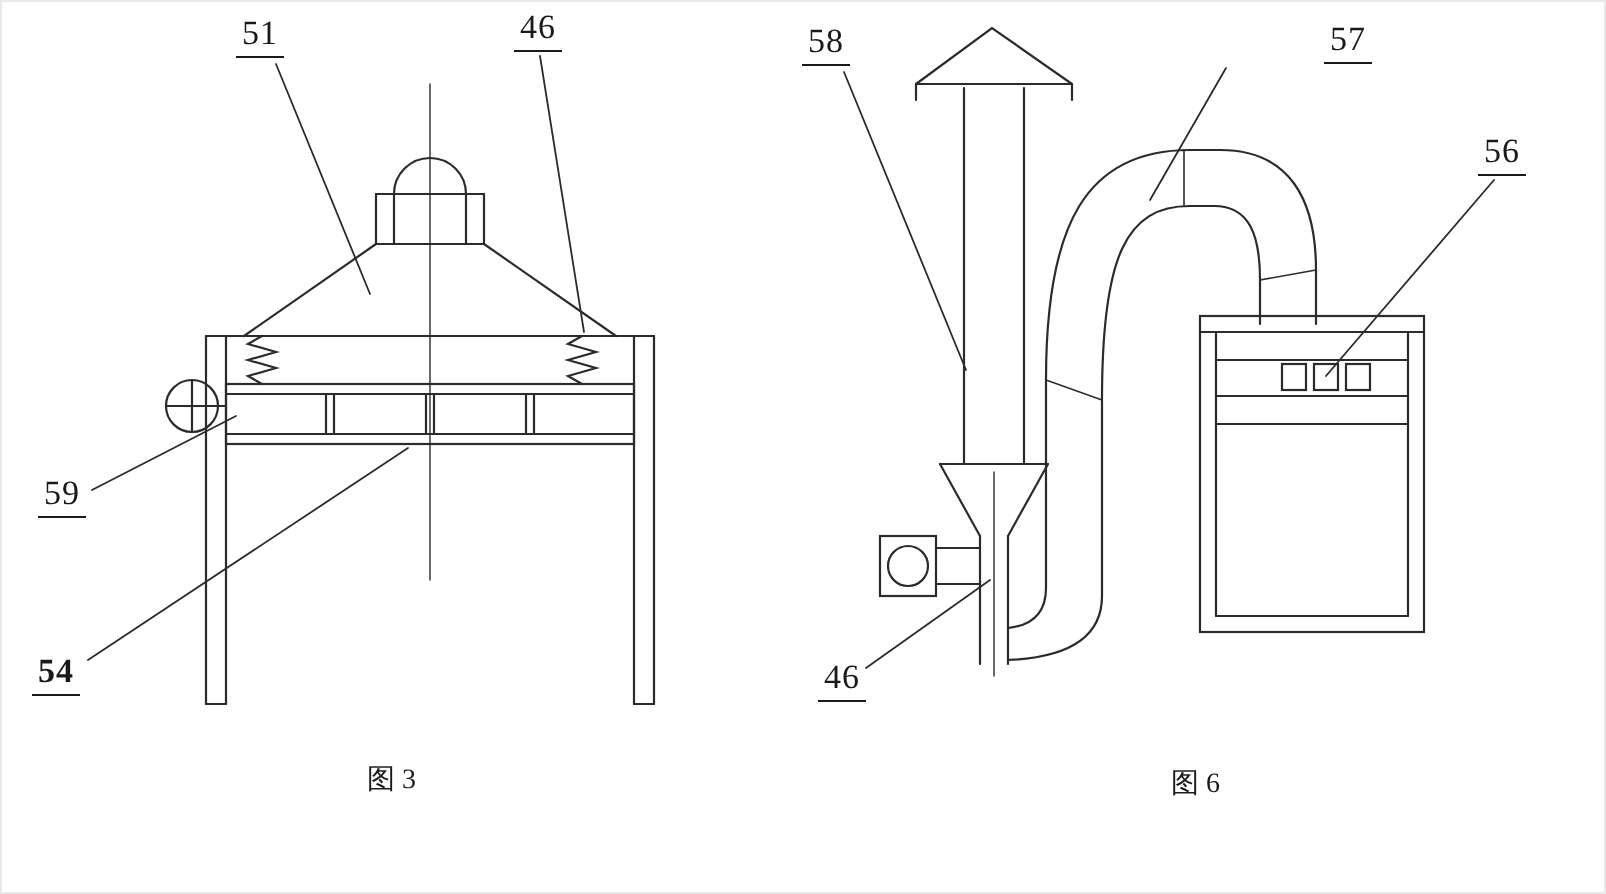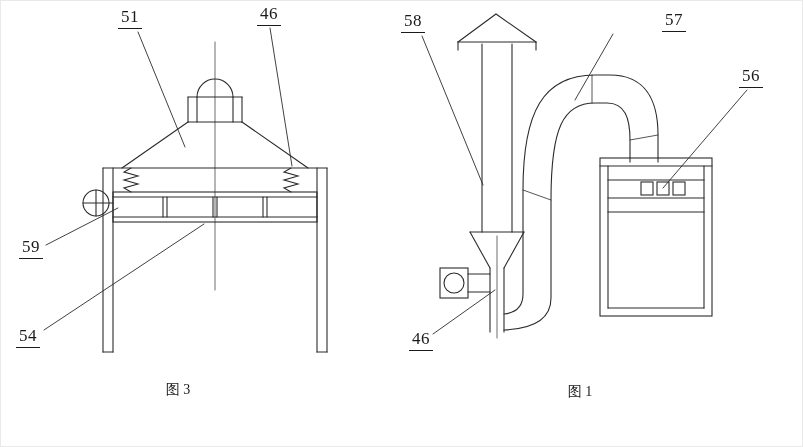--- a/index.html
+++ b/index.html
@@ -21,21 +21,21 @@
     position: absolute;
     font-size: 17px;
     line-height: 1.1;
     padding: 0 3px 1px 3px;
     border-bottom: 1.2px solid #1a1a1a;
     letter-spacing: 0.5px;
   }
   .fig-caption {
     position: absolute;
     font-size: 14px;
-    text-align: center;
+    text-align: right;
     width: 60px;
   }
 </style>
 </head>
 <body>
 
 <div class="canvas">
 
   <div class="figure" id="fig3">
     <svg width="395" height="447" viewBox="0 0 395 447">
@@ -100,21 +100,21 @@
           <line x1="270" y1="28" x2="292" y2="166"></line>
           <line x1="46" y1="245" x2="118" y2="208"></line>
           <line x1="44" y1="330" x2="204" y2="224"></line>
         </g>
       </g>
     </svg>
 
     <div class="ref-label" style="left:118px; top:8px;">51</div>
     <div class="ref-label" style="left:257px; top:5px;">46</div>
     <div class="ref-label" style="left:19px;  top:238px;">59</div>
-    <div class="ref-label" style="left:16px;  top:327px;">54</div>
+    <div class="ref-label" style="left:16px;  top:327px;font-weight:bold;">54</div>
     <div class="fig-caption" style="left:148px; top:381px;">图 3</div>
   </div>
 
   <div class="figure" id="fig4">
     <svg width="408" height="447" viewBox="0 0 408 447">
       <g fill="none" stroke="currentColor" stroke-width="1.1" stroke-linecap="round">
 
         <g>
           <line x1="87" y1="44" x2="87" y2="232"></line>
           <line x1="117" y1="44" x2="117" y2="232"></line>
@@ -174,16 +174,16 @@
           <line x1="352" y1="90" x2="268" y2="188"></line>
           <line x1="38" y1="334" x2="100" y2="290"></line>
         </g>
       </g>
     </svg>
 
     <div class="ref-label" style="left:6px;   top:12px;">58</div>
     <div class="ref-label" style="left:222px; top:11px;margin-left:45px;">57</div>
     <div class="ref-label" style="left:344px; top:67px;">56</div>
     <div class="ref-label" style="left:14px;  top:330px;">46</div>
-    <div class="fig-caption" style="left:155px; top:383px;">图 1</div>
+    <div class="fig-caption" style="left:155px; top:383px;">图 6</div>
   </div>
 
 </div>
 
 </body></html>

